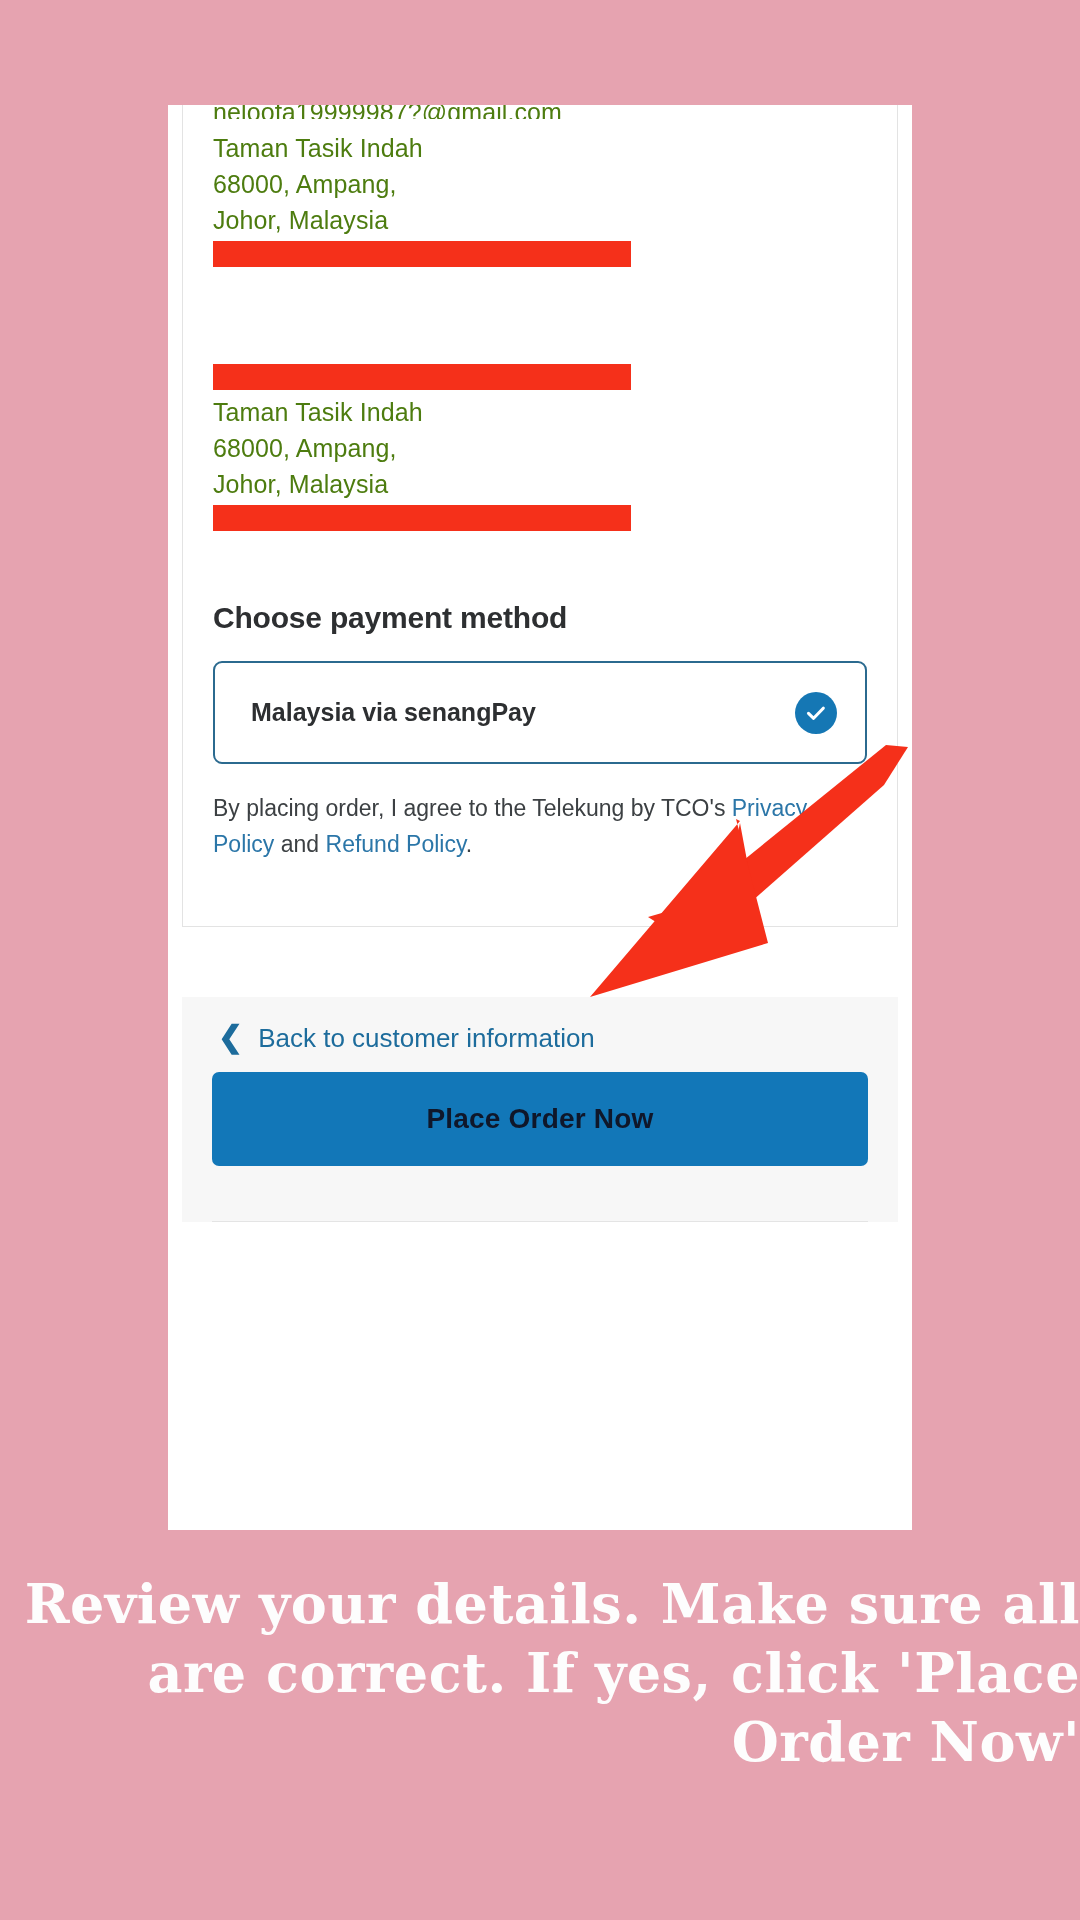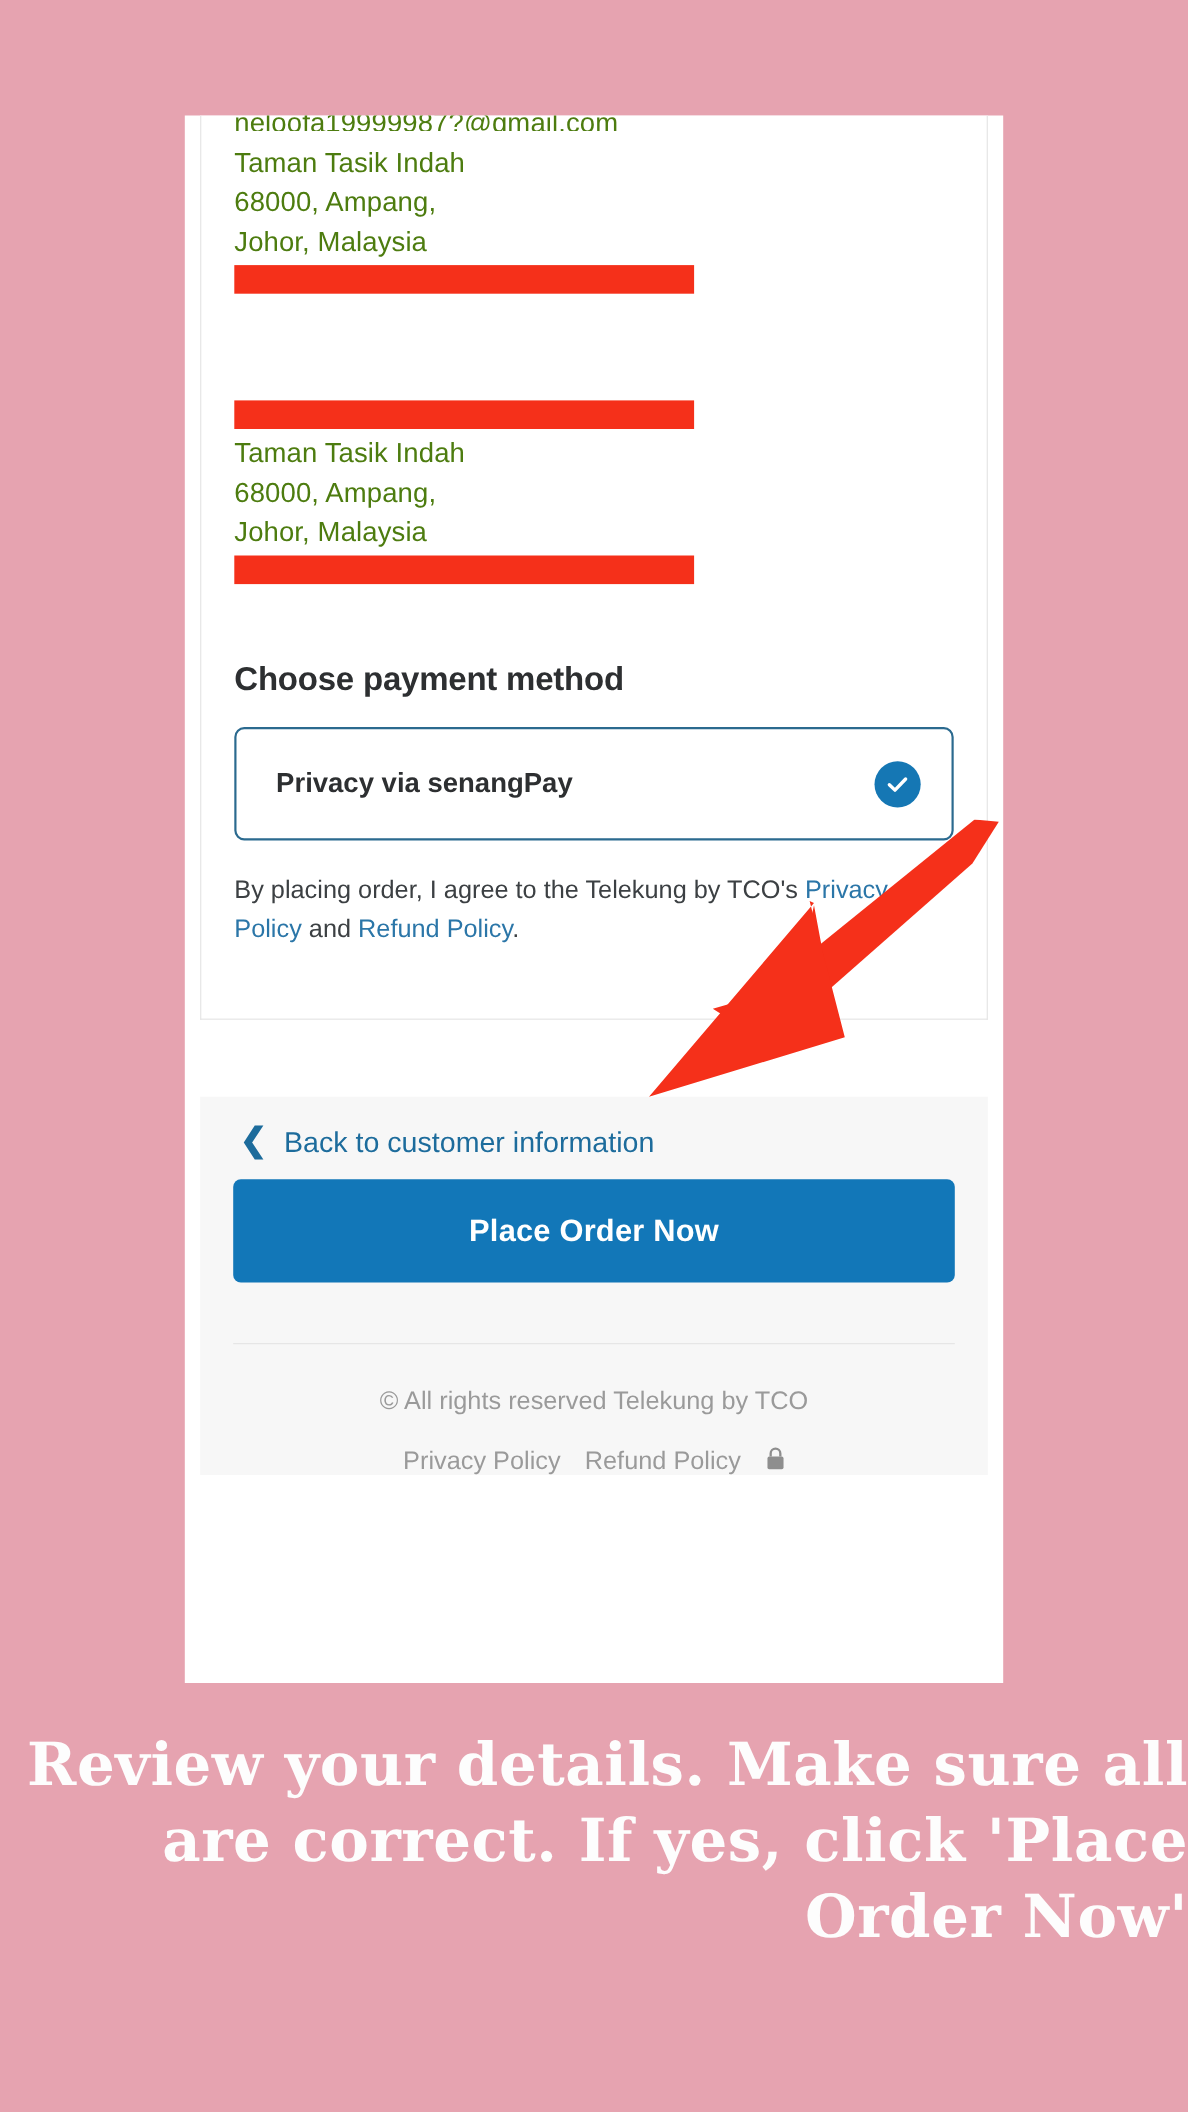--- a/index.html
+++ b/index.html
@@ -110,21 +110,21 @@
     color:#1d6c9c;
     padding:26px 0 18px 6px;
   }
   #back-link .chev{ font-size:30px; font-weight:bold; line-height:1; position:relative; top:-2px; }
 
   #place-order-btn{
     display:block;
     width:100%;
     height:94px;
     background:#1277b8;
-    color:#ffffff;
+    color:#0f172a;
     border:none;
     border-radius:7px;
     font-family:"Liberation Sans", sans-serif;
     font-size:28px;
     font-weight:bold;
     letter-spacing:.2px;
     cursor:pointer;
   }
 
   #footer-divider{
@@ -196,21 +196,21 @@
       <div class="addr-line">Taman Tasik Indah</div>
       <div class="addr-line">68000, Ampang,</div>
       <div class="addr-line">Johor, Malaysia</div>
       <div class="redaction"></div>
     </div>
 
     <div style="height:66px;"></div>
     <div class="section-title">Choose payment method</div>
 
     <div id="payment-option">
-      <span class="label">Privacy via senangPay</span>
+      <span class="label">Malaysia via senangPay</span>
       <span class="check-circle">
         <svg width="24" height="24" viewBox="0 0 24 24" aria-hidden="true">
           <path d="M4.5 12.4 L9.6 17.3 L19.3 7.2" fill="none" stroke="#ffffff" stroke-width="3.1" stroke-linecap="round" stroke-linejoin="round"></path>
         </svg>
       </span>
     </div>
 
     <div id="agreement">
       <span>By placing order, I agree to the Telekung by TCO's </span><a href="#">Privacy Policy</a><span> and </span><a href="#">Refund Policy</a><span>.</span>
     </div>
@@ -221,33 +221,20 @@
   <div id="action-area" style="top: 892px;">
     <div id="back-link">
       <span class="chev">❮</span>
       <span>Back to customer information</span>
     </div>
 
     <button id="place-order-btn">Place Order Now</button>
 
     <div id="footer-divider"></div>
 
-    <div id="footer">
-      <div class="copyright">© All rights reserved Telekung by TCO</div>
-      <div class="links">
-        <span>Privacy Policy</span>
-        <span>Refund Policy</span>
-        <span class="lock-icon">
-          <svg width="18" height="22" viewBox="0 0 18 22" aria-hidden="true">
-            <path d="M4.6 9.2 V6.4 a4.4 4.4 0 0 1 8.8 0 V9.2" fill="none" stroke="#8e8e8e" stroke-width="2.1"></path>
-            <rect x="1.7" y="9.2" width="14.6" height="11.4" rx="1.6" fill="#8e8e8e"></rect>
-          </svg>
-        </span>
-      </div>
-    </div>
   </div>
 
 </div>
 
 <svg id="red-arrow" viewBox="0 0 320 270">
     <g fill="#f5301a">
       <polygon points="318,2 294,40 128,186 108,152 296,0"></polygon>
       <polygon points="150,78 172,196 2,250 96,196 58,172 134,150"></polygon>
       <polygon points="146,74 178,198 0,252 150,76"></polygon>
     </g>

